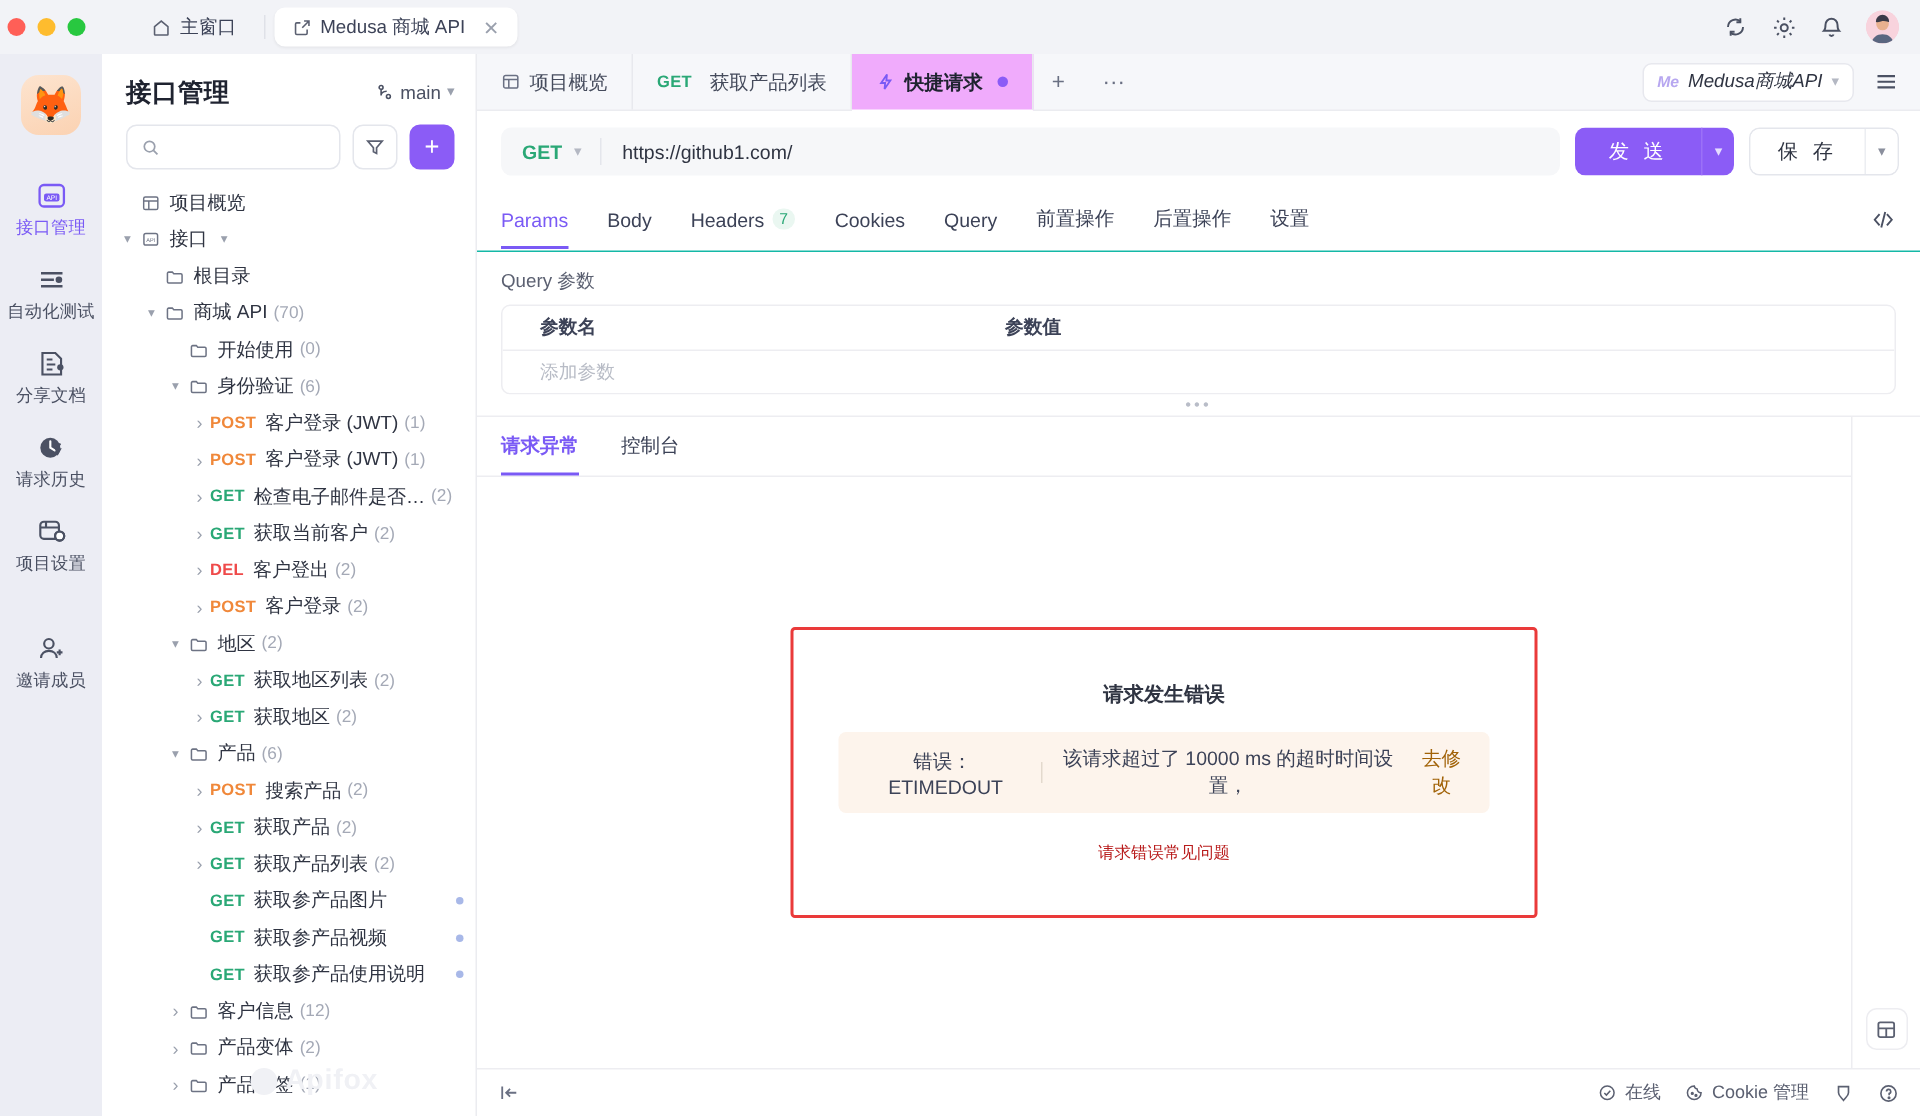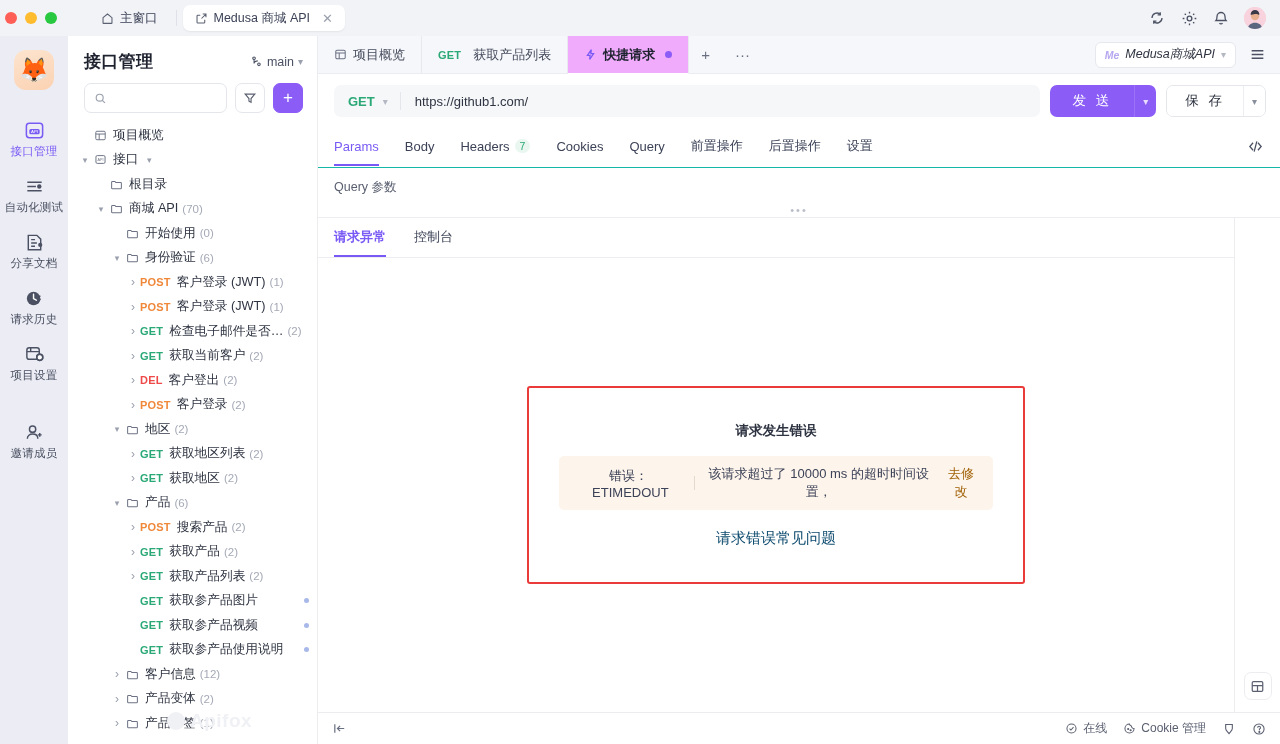--- a/index.html
+++ b/index.html
@@ -174,21 +174,21 @@
     width: 498px; border: 2px solid #ea3a3a; border-radius: 3px; background: #fff;
     padding: 34px 30px 34px; text-align: center;
   }
   .err-title { font-size: 13.5px; font-weight: 700; color: #2f3442; margin-bottom: 16px; }
   .err-pill {
     background: #fdf4ec; border-radius: 5px; padding: 9px 14px; font-size: 13px;
     color: #3c4257; display: inline-flex; align-items: center; gap: 10px; flex-wrap: nowrap;
   }
   .err-sep { width: 1px; height: 14px; background: #e3d9cd; }
   .err-link { color: #a16207; }
-  .err-faq { margin-top: 19px; font-size: 15px; color: #0c4a6e; }
+  .err-faq { margin-top: 19px; font-size: 11px; color: #b91c1c; }
 
   .resp-right { width: 45px; min-width: 45px; display: flex; flex-direction: column; align-items: center; justify-content: flex-end; padding-bottom: 12px; }
   .panel-ico {
     width: 28px; height: 28px; border: 1px solid #ededf1; border-radius: 7px;
     display: flex; align-items: center; justify-content: center; color: #5b6071;
   }
 
   
   .statusbar {
     height: 32px; min-height: 30px; background: #fff; border-top: 1px solid #ededf1;
@@ -662,20 +662,30 @@
           </div>
           <span class="code-ico">
           <svg width="17" height="17" viewBox="0 0 18 18" fill="none" stroke="#4b5163" stroke-width="1.35">
             <path d="M6.4 5L3 9l3.4 4M11.6 5L15 9l-3.4 4M10.4 3.6L7.6 14.4"></path>
           </svg>
         </span>
       </div>
 
       <div class="qp">
         <div class="qp-title">Query 参数</div>
+        <div class="qp-table">
+          <div class="qp-hdr">
+            <div class="qp-c1">参数名</div>
+            <div class="qp-c2">参数值</div>
+          </div>
+          <div class="qp-row">
+            <div class="qp-c1">添加参数</div>
+            <div class="qp-c2"></div>
+          </div>
+        </div>
       </div>
 
       <div class="grabber">
           <span>•••</span>
         </div>
 
       <div class="resp">
         <div class="resp-left">
           <div class="resp-tabs">
             <div class="resp-tab active">请求异常</div>

